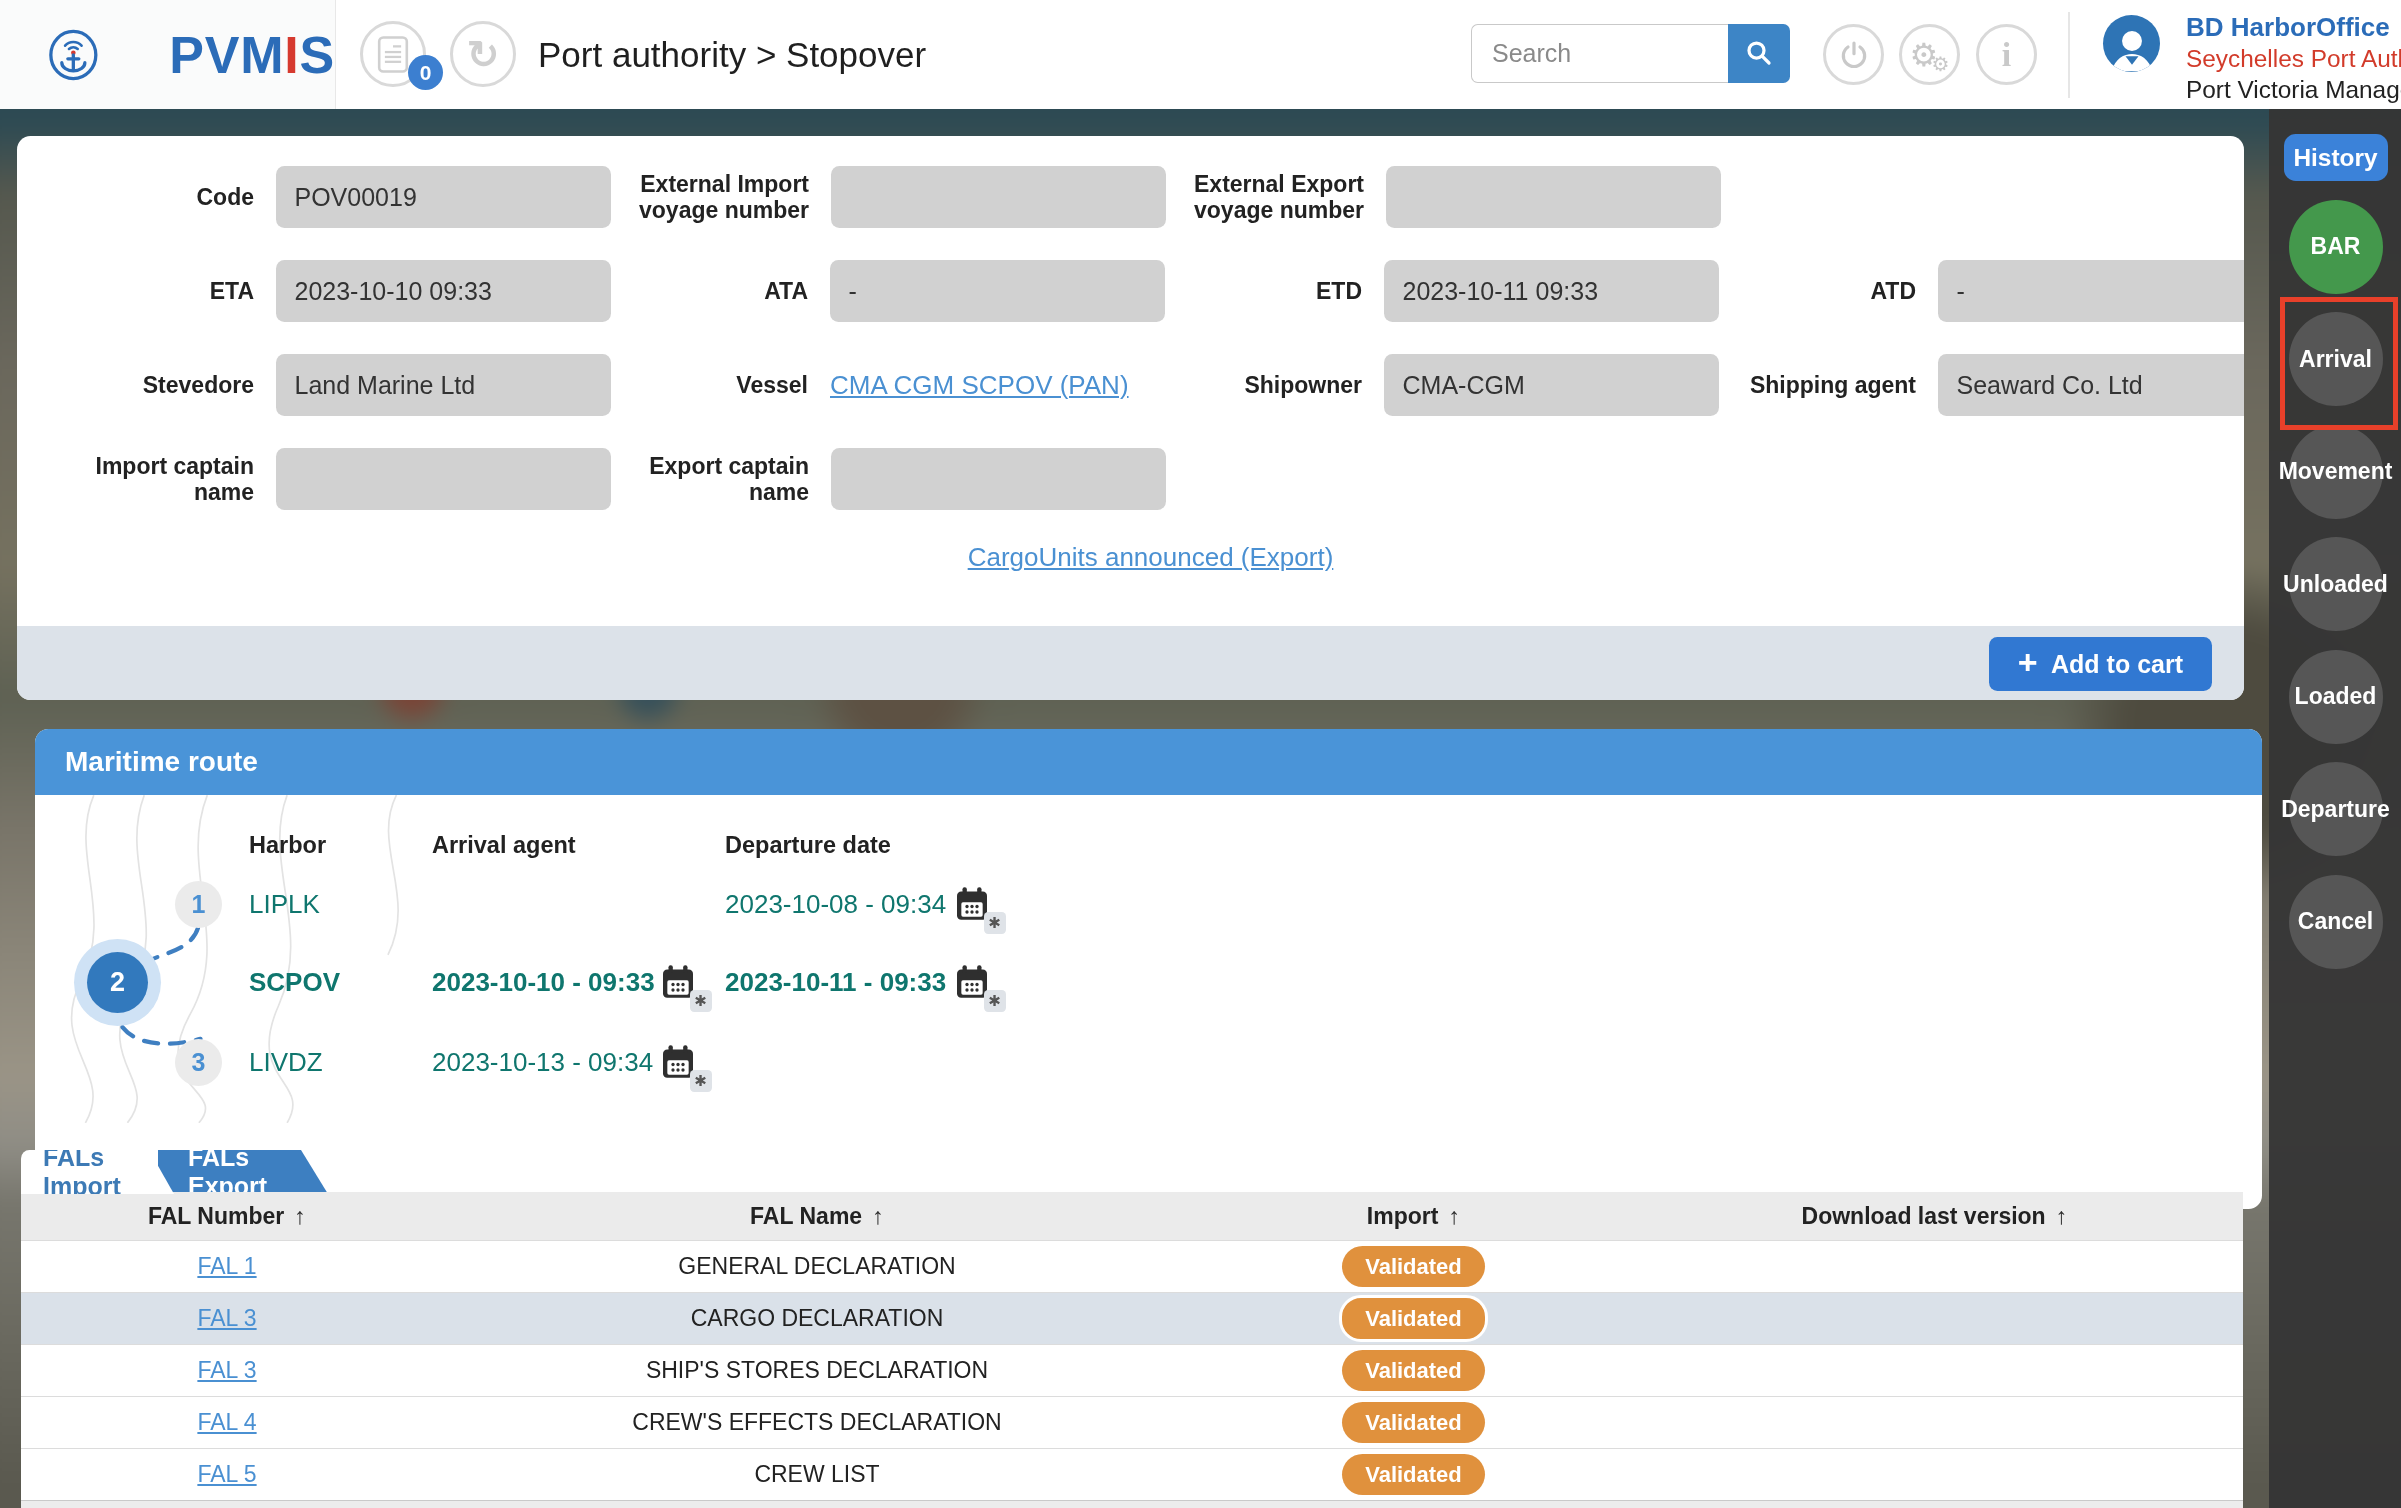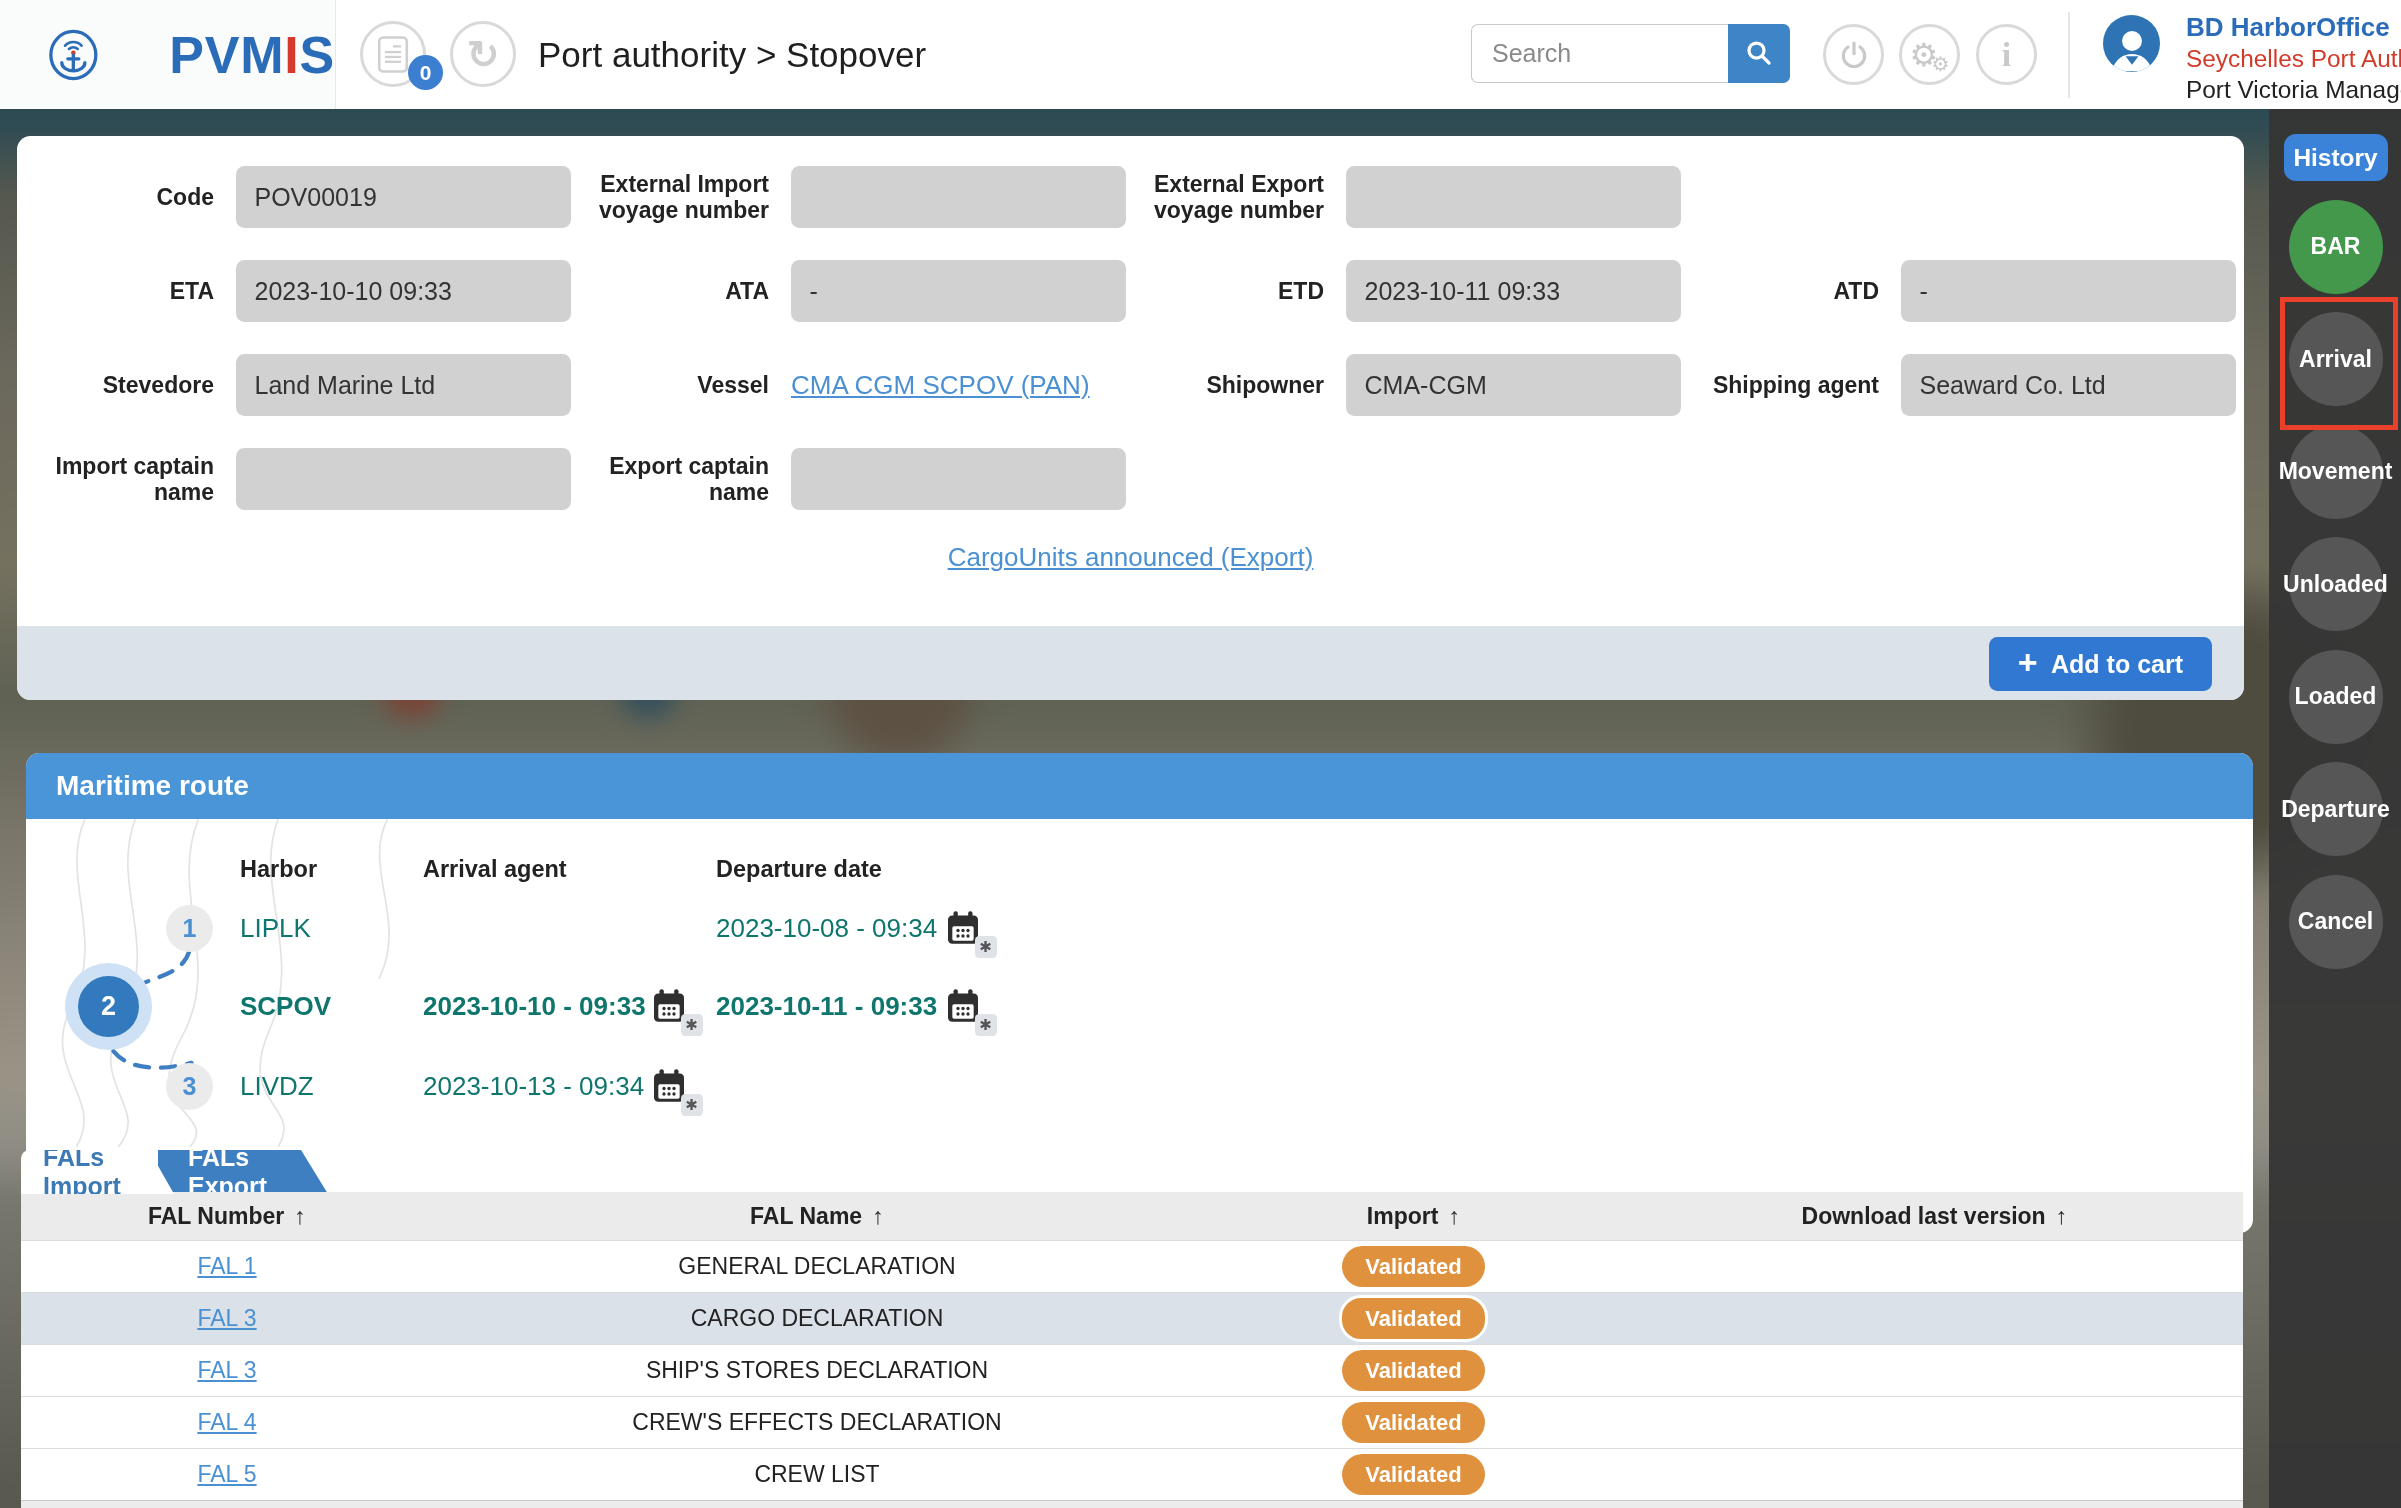--- a/index.html
+++ b/index.html
@@ -45,34 +45,34 @@
   .gear-big { font-size:32px; } .gear-small { font-size:20px; margin-left:-6.7px; margin-top:18.5px; }
   #hdr-divider { position:absolute; left:2068px; top:11.8px; width:1.7px; height:86px; background:#e6e6e6; }
   #avatar { position:absolute; left:2103px; top:15px; width:57px; height:57px; border-radius:50%; background:#2e74b5; display:flex; align-items:flex-end; justify-content:center; overflow:hidden; }
   #user-block { position:absolute; left:2186px; top:11.8px; width:252px; line-height:31px; white-space:nowrap; }
   #user-name { color:#2b6cb8; font-weight:bold; font-size:26px; }
   #user-org { color:#d23b2a; font-size:24.4px; }
   #user-unit { color:#222; font-size:24.4px; }
 
   
   #main-card { position:absolute; left:17px; top:136px; width:2227px; height:564px; background:#fff; border-radius:13.5px; z-index:3; display:flex; flex-direction:column; overflow:hidden; }
-  #form-area { flex:1; padding-top:30px; }
+  #form-area { flex:1; padding-top:30px;padding-left:40px; }
   .f-row { display:flex; margin-bottom:32px; }
   .f-pair { display:flex; align-items:center; width:555px; }
   .f-label { width:219px; padding-right:22px; text-align:right; font-weight:bold; font-size:23px; color:#222; line-height:26px; }
   .f-input { width:335px; height:62px; background:#d1d1d1; border-radius:8.4px; font-size:25px; color:#333; line-height:62px; padding-left:18.5px; overflow:hidden; white-space:nowrap; }
   .f-linkcell { width:335px; font-size:26px; }
   a.blue-link, .blue-link { color:#4a90d2; text-decoration:underline; cursor:pointer; }
   #cargo-link-row { text-align:center; margin-top:13.5px; font-size:26px; }
   #card-footer { height:74px; background:#dce2e9; position:relative; }
   #add-cart-btn { position:absolute; right:32px; top:11px; height:54px; padding:0 29px; background:#3178d2; border:none; border-radius:8.4px; color:#fff; font-size:25px; font-weight:bold; display:flex; align-items:center; gap:13.5px; cursor:pointer; font-family:"Liberation Sans",sans-serif; }
   #add-cart-btn .plus { font-size:34px; font-weight:bold; line-height:34px; margin-top:-3.4px; }
 
   
-  #route-card { position:absolute; left:26px; top:729px; width:2227px; height:480px; border-radius:13.5px; background:#fff; z-index:3; overflow:hidden;margin-top:24px; }
+  #route-card { position:absolute; left:35px; top:729px; width:2227px; height:480px; border-radius:13.5px; background:#fff; z-index:3; overflow:hidden; }
   #route-header { height:66px; background:#4a94d8; color:#fff; font-weight:bold; font-size:28px; display:flex; align-items:center; padding-left:30px; }
   #route-body { position:relative; height:328px; }
   #route-deco { position:absolute; left:0; top:0; }
   .route-colhead { position:absolute; top:37px; font-weight:bold; font-size:23.5px; color:#222; }
   .stop-circle { position:absolute; border-radius:50%; display:flex; align-items:center; justify-content:center; font-weight:bold; }
   .stop-small { width:47px; height:47px; background:#ebebeb; color:#4a90d2; font-size:25px; }
   #stop-halo { position:absolute; left:39px; top:144px; width:87px; height:87px; border-radius:50%; background:#cfe2f5; display:flex; align-items:center; justify-content:center; }
   #stop2-inner { width:61px; height:61px; border-radius:50%; background:#3279bd; color:#fff; font-size:27px; font-weight:bold; display:flex; align-items:center; justify-content:center; }
   .route-text { position:absolute; font-size:26px; color:#0f766e; line-height:39px; }
   .route-bold { font-weight:bold; }

